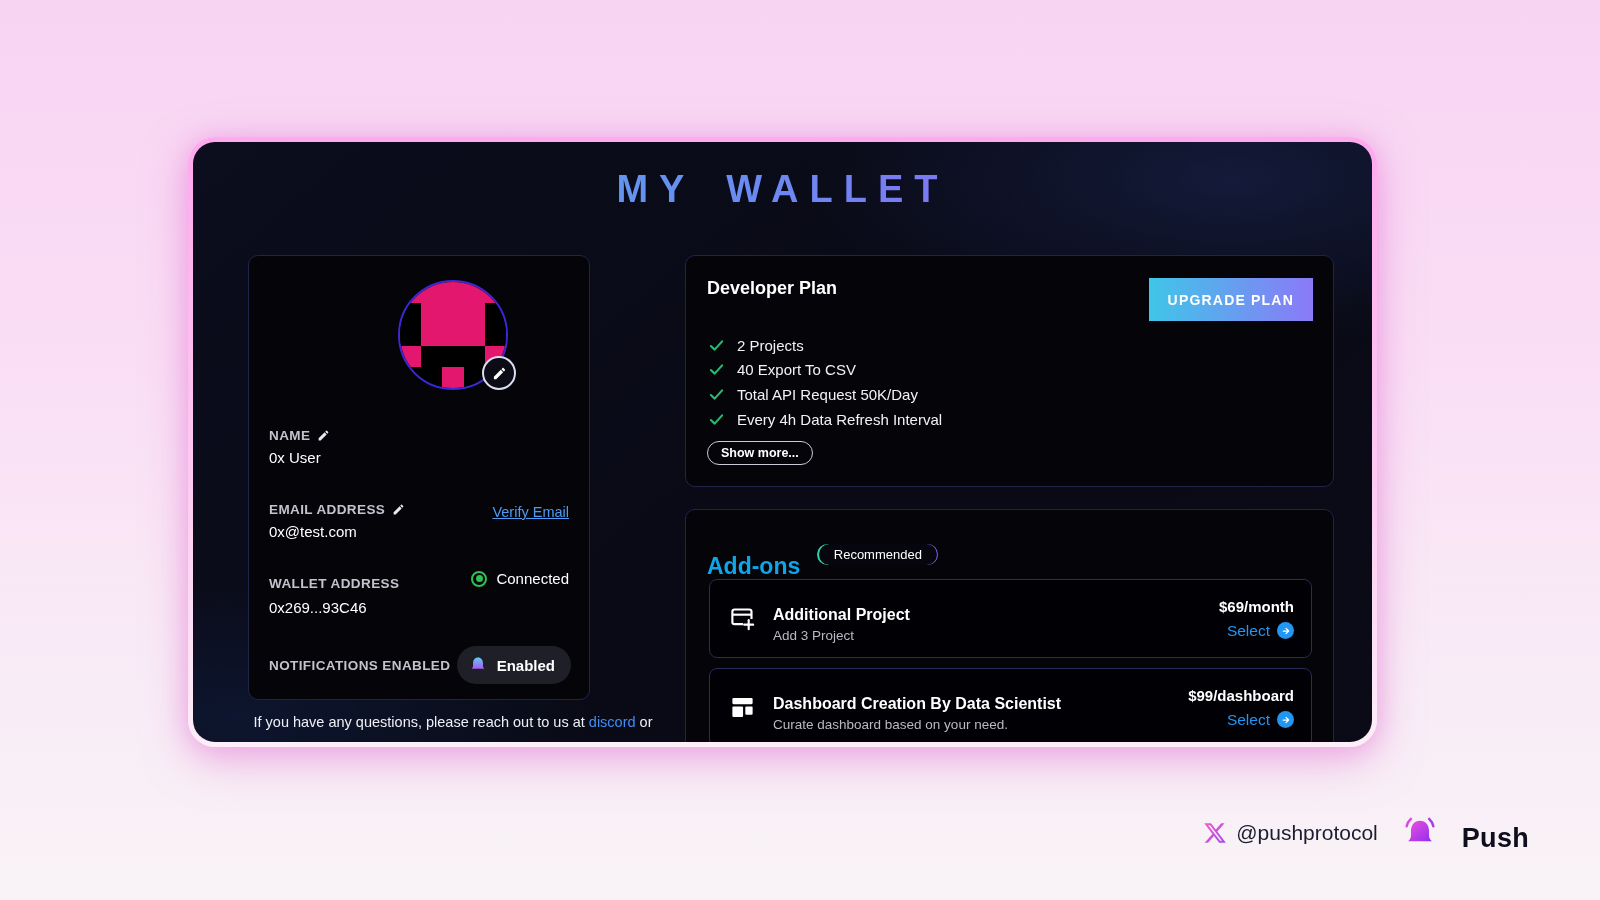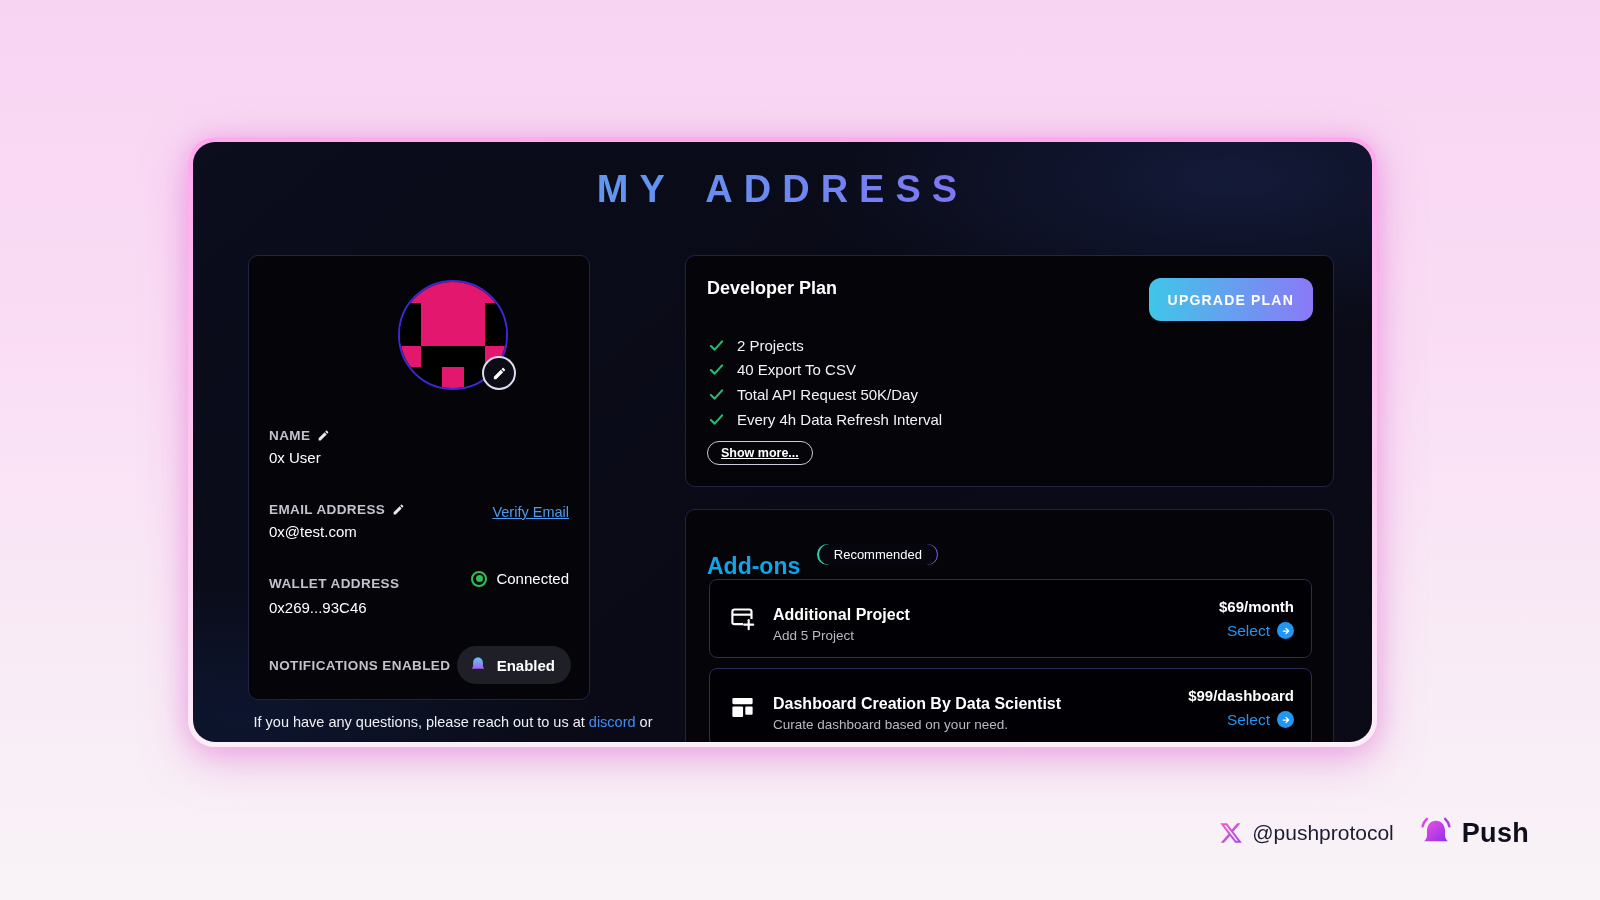--- a/index.html
+++ b/index.html
@@ -78,30 +78,30 @@
   .support-text{
     position:absolute; left:55px; top:572px; width:410px; text-align:center;
     color:#eef0f6; font-size:14.5px;
   }
   .support-text .lnk{ color:#3f8ef7; cursor:pointer; }
 
   
   .plan-title{ position:absolute; left:21px; top:22px; font-size:18px; font-weight:bold; color:#fff; }
   .upgrade-btn{
     position:absolute; right:20px; top:22px; height:43px; padding:0 19px; border:none; cursor:pointer;
-    border-radius:12px; background:linear-gradient(90deg,#3fc6e8 0%,#8b79f7 100%);
+    border-radius:0; background:linear-gradient(90deg,#3fc6e8 0%,#8b79f7 100%);
     color:#fff; font-size:14px; font-weight:bold; letter-spacing:1.2px;
     font-family:"Liberation Sans", sans-serif;
   }
   .features{ position:absolute; left:23px; top:77px; list-style:none; }
   .features li{ display:flex; align-items:center; gap:13px; height:24.6px; color:#f2f2f6; font-size:15px; }
   .show-more{
     position:absolute; left:21px; top:185px; background:transparent; cursor:pointer;
     border:1.5px solid #c9cadb; border-radius:13px; color:#fff; font-size:12.5px; font-weight:bold;
-    padding:4px 13px; font-family:"Liberation Sans", sans-serif;text-decoration:underline;
+    padding:4px 13px; font-family:"Liberation Sans", sans-serif;
   }
 
   
   .addons-header{ position:absolute; left:21px; top:18px; display:flex; align-items:center; gap:17px; }
   .addons-title{ font-size:23px; font-weight:bold; color:#0ea5e9;margin-top:25px; }
   .badge-wrap{ background:linear-gradient(90deg,#2dd4a8,#8a5cf5); padding:1.5px; border-radius:14px; }
   .badge{ background:#06060e; border-radius:13px; padding:3px 15px; color:#fff; font-size:13px; }
   .addon-card{
     position:absolute; left:23px; width:603px; height:79px; background:#010105;
     border:1px solid #2b2b5c; border-radius:8px; display:flex; align-items:center; padding:0 17px;
@@ -116,21 +116,21 @@
     margin-top:7px; display:flex; align-items:center; justify-content:flex-end; gap:7px;
     color:#2196f3; font-size:15.5px; cursor:pointer;
   }
   .sel-arrow{ width:17px; height:17px; border-radius:50%; background:#2196f3;
     display:flex; align-items:center; justify-content:center; }
 
   
   .footer{ position:absolute; right:71px; bottom:46px; display:flex; align-items:center; gap:22px; }
   .tw-group{ display:flex; align-items:center; gap:9px; cursor:pointer; }
   .tw-handle{ font-size:21px; color:#1c1c30; }
-  .push-group{ display:flex; align-items:center; gap:6px; }
+  .push-group{ display:flex; align-items:flex-end; gap:22px; }
   .push-word{ font-size:27px; font-weight:bold; color:#0e0e1c; letter-spacing:.3px; }
 </style>
 </head>
 <body>
 
 <svg width="0" height="0" style="position:absolute">
   <defs>
     <linearGradient id="g-bell-footer" x1="0" y1="0" x2="1" y2="1">
       <stop offset="0" stop-color="#ef52dd"></stop>
         <stop offset="1" stop-color="#8f2df0"></stop>
@@ -142,21 +142,21 @@
     <linearGradient id="g-x" x1="0" y1="0" x2="1" y2="1">
       <stop offset="0" stop-color="#f25bc8"></stop>
         <stop offset="1" stop-color="#a34af0"></stop>
     </linearGradient>
   </defs>
 </svg>
 
 <div class="card-frame">
   <div class="card">
 
-    <div class="page-title">MY ADDRESS</div>
+    <div class="page-title">MY WALLET</div>
 
     <div class="panel profile-panel">
 
       <div class="avatar-wrap">
         <div class="avatar">
           <div class="px p"></div>
             <div class="px p"></div>
             <div class="px p"></div>
             <div class="px p"></div>
             <div class="px p"></div>
@@ -269,21 +269,21 @@
           <svg width="27" height="27" viewBox="0 0 24 24">
             <rect x="3" y="4" width="17" height="13" rx="2" stroke="#ffffff" stroke-width="1.9" fill="none"></rect>
             <line x1="3" y1="8.6" x2="20" y2="8.6" stroke="#ffffff" stroke-width="1.9"></line>
             <rect x="12.5" y="12.5" width="10" height="10" fill="#010105"></rect>
             <line x1="17.5" y1="13.5" x2="17.5" y2="21.5" stroke="#ffffff" stroke-width="1.9" stroke-linecap="round"></line>
             <line x1="13.5" y1="17.5" x2="21.5" y2="17.5" stroke="#ffffff" stroke-width="1.9" stroke-linecap="round"></line>
           </svg>
         </div>
         <div class="addon-text">
           <div class="addon-title">Additional Project</div>
-          <div class="addon-sub">Add 5 Project</div>
+          <div class="addon-sub">Add 3 Project</div>
         </div>
         <div class="addon-right">
           <div class="addon-price">$69/month</div>
           <div class="addon-select">
             <span>Select</span>
             <span class="sel-arrow">
               <svg width="10" height="10" viewBox="0 0 16 16">
                   <path d="M3.5 8 h8 M8 3.8 L12.2 8 L8 12.2" stroke="#ffffff" stroke-width="2" fill="none" stroke-linecap="round" stroke-linejoin="round"></path>
                 </svg>
             </span>

